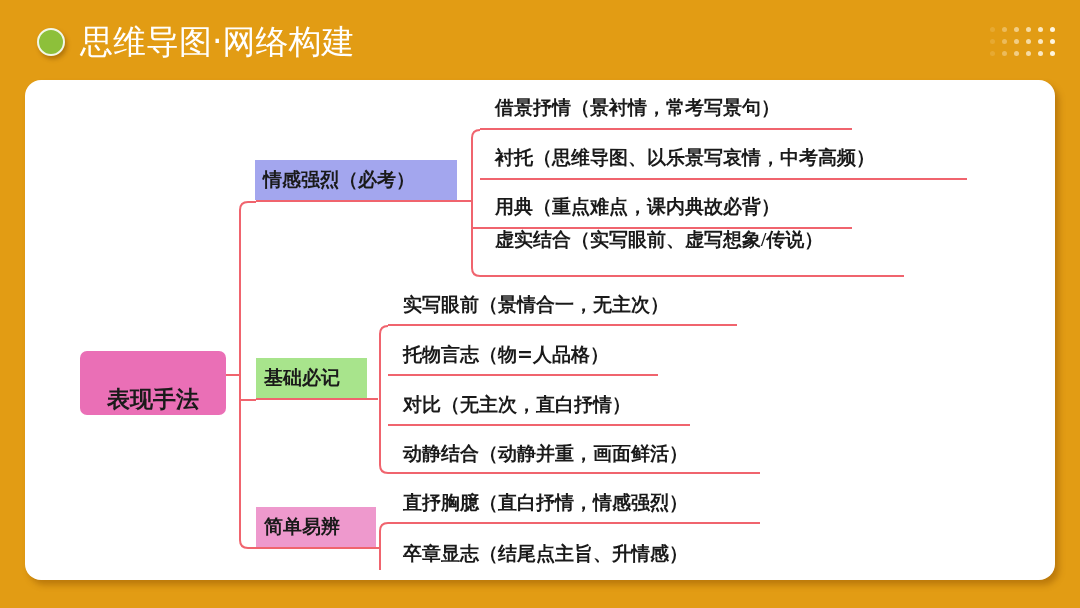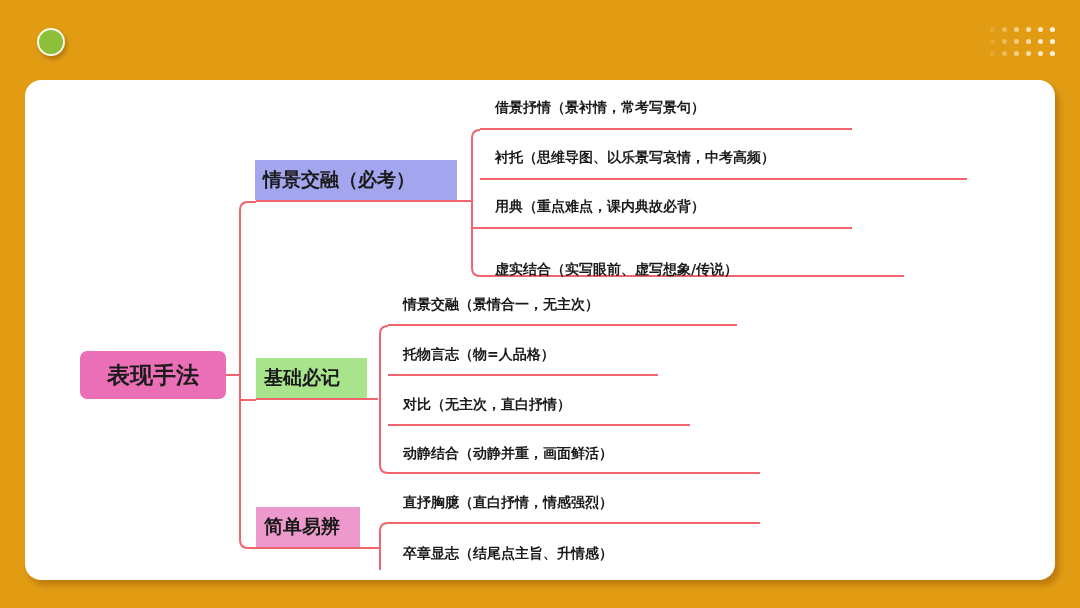--- a/index.html
+++ b/index.html
@@ -22,43 +22,44 @@
   .deco-dots span { position:absolute; width:5px; height:5px; border-radius:50%; background:#FFF6E0; }
 
   .card {
     position:absolute; left:25px; top:80px; width:1030px; height:500px;
     background:#FFFFFF; border-radius:16px;
     box-shadow:4px 5px 6px rgba(140,80,0,0.45);
   }
   svg.lines { position:absolute; left:0; top:0; width:1080px; height:608px; pointer-events:none; }
 
   .root-node {
-    position:absolute; left:80px; top:351px; width:146px; height:48px;
+    position:absolute; left:80px; top:351px; width:146px; height:64px;
     background:#EA6FB6; border-radius:7px;
     font-size:23px; font-weight:bold; color:#1a1a1a;
-    display:flex; align-items:center; justify-content:center;
+    display:flex; align-items:flex-end; justify-content:center;
   }
   .branch {
     position:absolute; font-size:19px; font-weight:bold; color:#1a1a1a;
     display:flex; align-items:center; padding-left:8px; box-sizing:border-box;
   }
   .b1 { left:255px; top:160px; width:202px; height:40px; background:#A3A6EE; }
   .b2 { left:256px; top:358px; width:111px; height:40px; background:#A8E48C; }
-  .b3 { left:256px; top:507px; width:104px; height:40px; background:#EE99CD; }
+  .b3 { left:256px; top:507px; width:120px; height:40px; background:#EE99CD; }
 
   .leaf {
-    position:absolute; font-size:14px; font-weight:bold; color:#1a1a1a;
+    position:absolute; font-size:19px; font-weight:bold; color:#1a1a1a;
     white-space:nowrap; line-height:26px;
   }
 </style>
 </head>
 <body>
 
 <div class="header">
   <div class="dot-bullet"></div>
+  <div class="title">思维导图·网络构建</div>
   <div class="deco-dots">
     <span style="left:0px;top:0px;opacity:.15"></span>
       <span style="left:12px;top:0px;opacity:.35"></span>
       <span style="left:24px;top:0px;opacity:.55"></span>
       <span style="left:36px;top:0px;opacity:.7"></span>
       <span style="left:48px;top:0px;opacity:.85"></span>
       <span style="left:60px;top:0px;opacity:1"></span>
     <span style="left:0px;top:12px;opacity:.15"></span>
       <span style="left:12px;top:12px;opacity:.35"></span>
       <span style="left:24px;top:12px;opacity:.55"></span>
@@ -103,33 +104,33 @@
     <path d="M388 523 Q380 523 380 531 V570"></path>
     <path d="M388 523 H760"></path>
   </g>
 </svg>
 
 <div class="root-node">
   <span>表现手法</span>
 </div>
 
 <div class="branch b1">
-  <span>情景交融（必考）</span>
+  <span>情感强烈（必考）</span>
 </div>
 <div class="branch b2">
   <span>基础必记</span>
 </div>
 <div class="branch b3">
   <span>简单易辨</span>
 </div>
 
 <div class="leaf" style="left:495px;top:94px;">借景抒情（景衬情，常考写景句）</div>
 <div class="leaf" style="left:495px;top:144px;">衬托（思维导图、以乐景写哀情，中考高频）</div>
 <div class="leaf" style="left:495px;top:193px;">用典（重点难点，课内典故必背）</div>
-<div class="leaf" style="left:495px;top:256px;">虚实结合（实写眼前、虚写想象/传说）</div>
+<div class="leaf" style="left:495px;top:227px;font-family:Liberation Serif, serif;">虚实结合（实写眼前、虚写想象/传说）</div>
 
-<div class="leaf" style="left:403px;top:291px;">情景交融（景情合一，无主次）</div>
+<div class="leaf" style="left:403px;top:291px;">实写眼前（景情合一，无主次）</div>
 <div class="leaf" style="left:403px;top:341px;">托物言志（物=人品格）</div>
 <div class="leaf" style="left:403px;top:391px;">对比（无主次，直白抒情）</div>
 <div class="leaf" style="left:403px;top:440px;">动静结合（动静并重，画面鲜活）</div>
 
 <div class="leaf" style="left:403px;top:490px;font-family:Liberation Serif, serif;">直抒胸臆（直白抒情，情感强烈）</div>
 <div class="leaf" style="left:403px;top:540px;">卒章显志（结尾点主旨、升情感）</div>
 
 </body></html>

